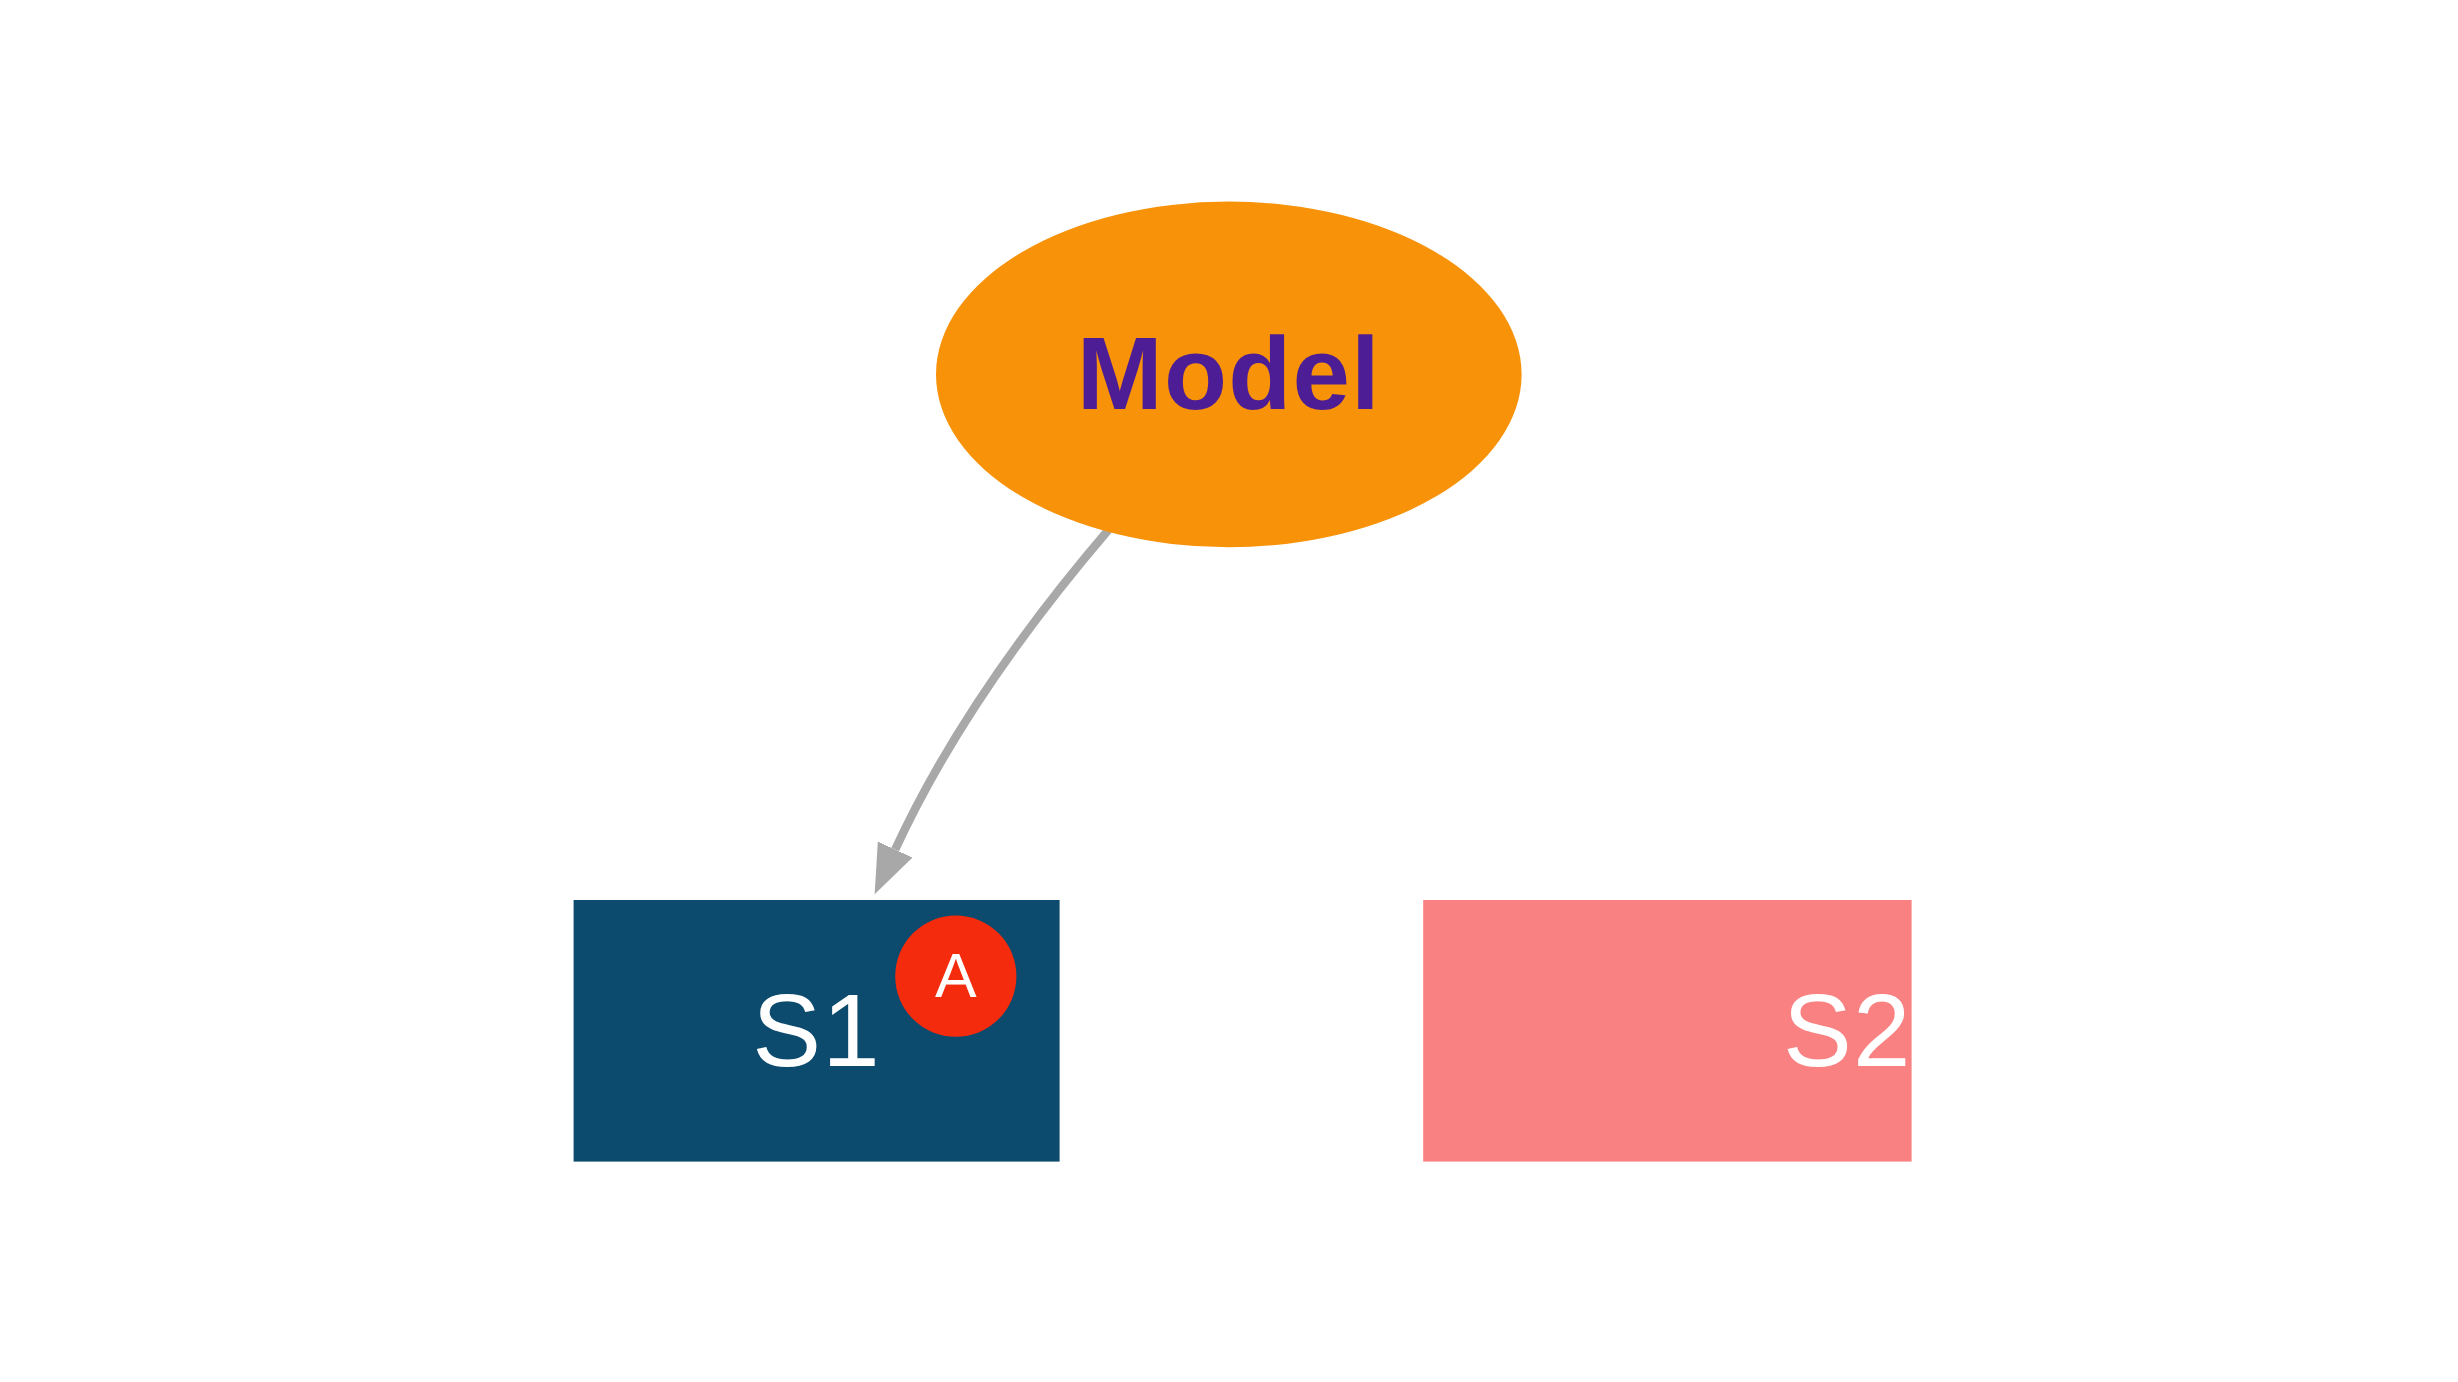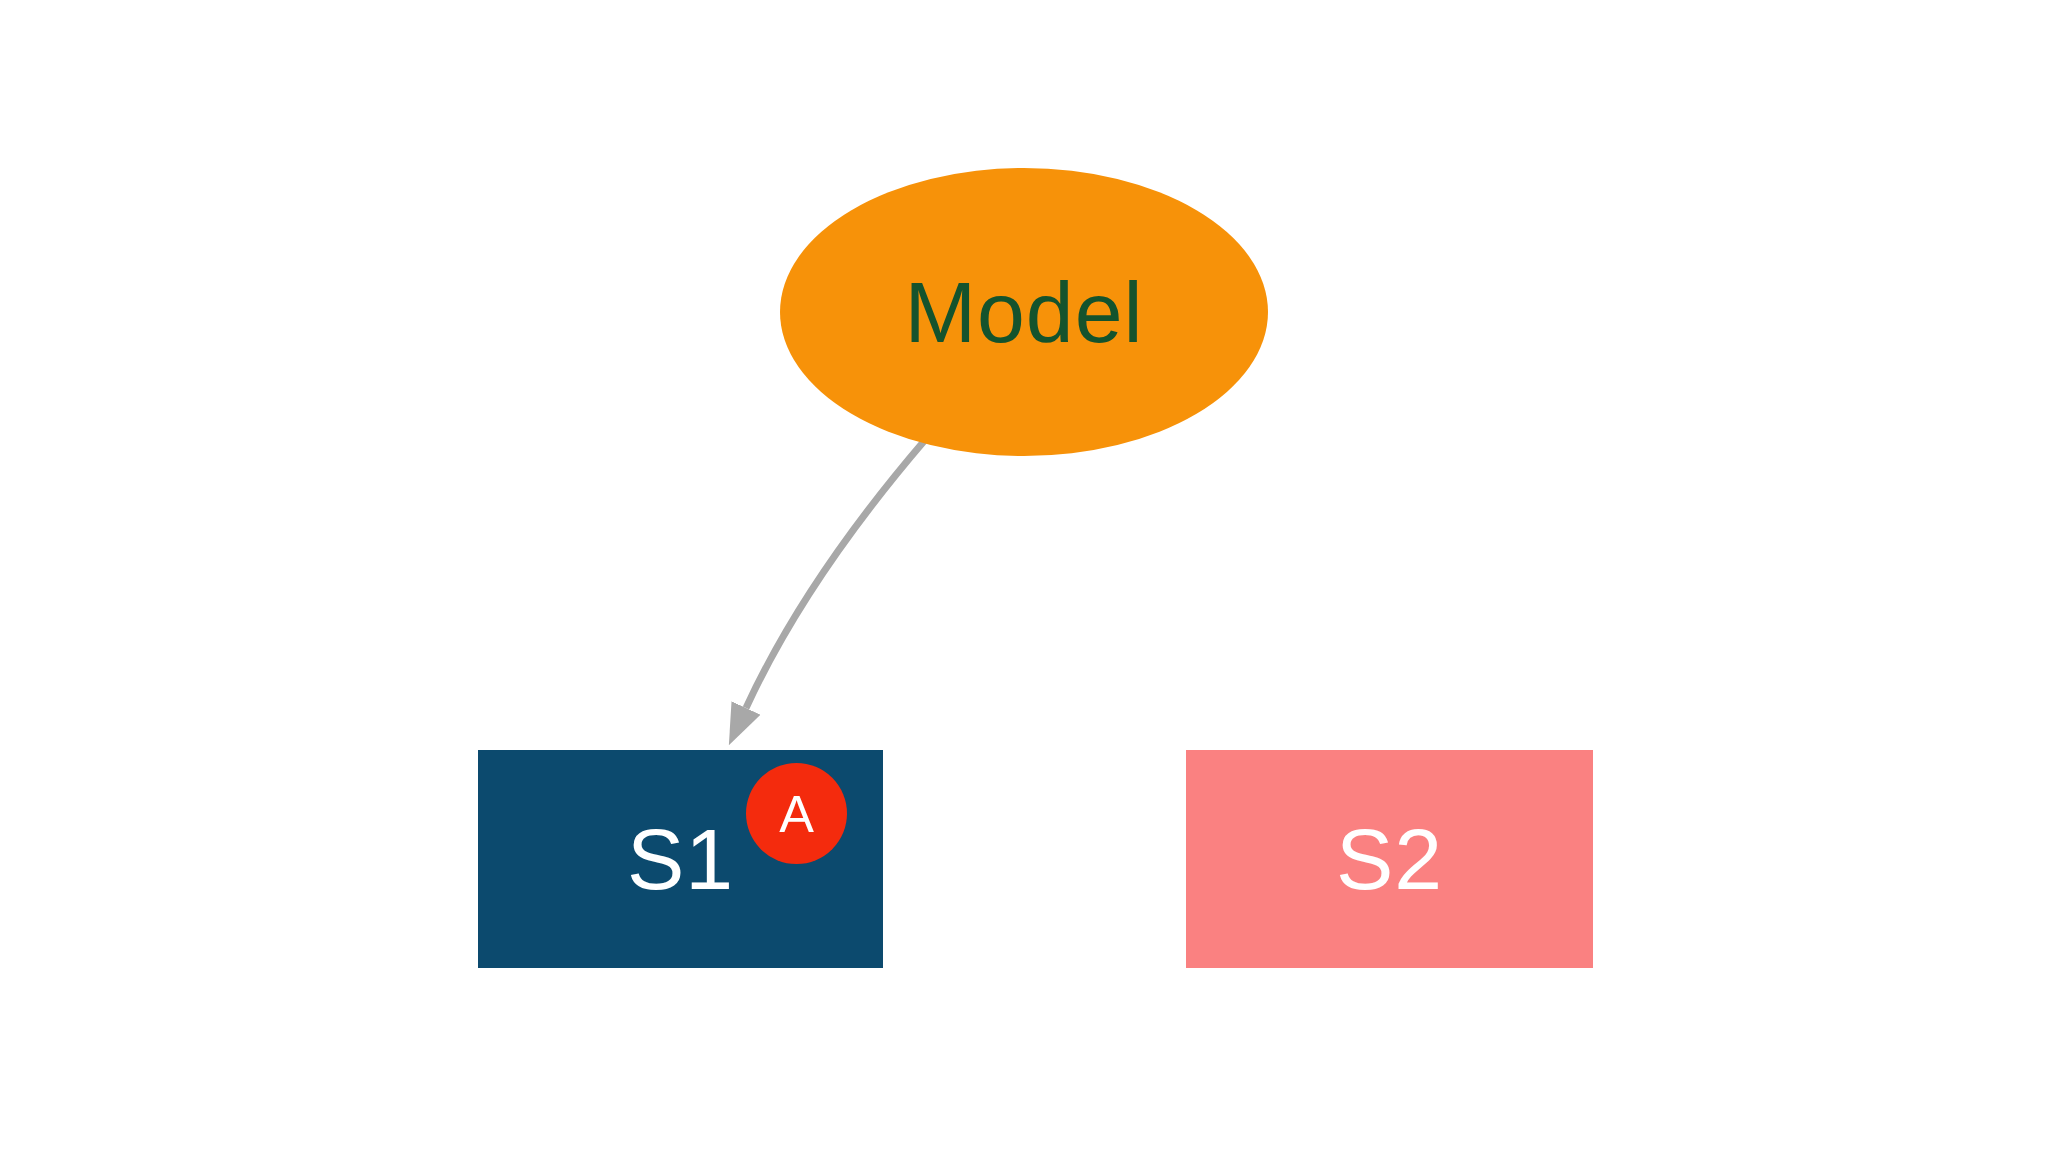--- a/index.html
+++ b/index.html
@@ -85,27 +85,27 @@
   <svg class="edge-svg" width="2048" height="1152" viewBox="0 0 2048 1152">
     <defs>
       <marker id="arrowhead" viewBox="0 0 10 10" refX="0" refY="5" markerWidth="6.5" markerHeight="6.5" orient="auto">
         <path d="M 0 1.5 L 9 5 L 0 8.5 Z" fill="#A8A8A8"></path>
       </marker>
     </defs>
     <path d="M 925 440 Q 805 580 746 708" fill="none" stroke-width="7" stroke-linecap="butt" marker-end="url(#arrowhead)" stroke="#A8A8A8"></path>
   </svg>
 
   <div class="node ellipse-model" style="background-color: rgb(247, 146, 9);">
-    <span class="node-label" style="color: #14532d;">Model</span>
+    <span class="node-label" style="color: #4c1d95; font-weight: bold;">Model</span>
   </div>
 
   <div class="node rect-s1" style="background-color: #0c4a6e;">
     <span class="node-label" style="color: rgb(255, 255, 255);">S1</span>
     <div class="badge" style="background-color: rgb(244, 43, 13);">
       <span class="badge-label" style="color: rgb(255, 255, 255);">A</span>
     </div>
   </div>
 
-  <div class="node rect-s2" style="background-color: rgb(250, 129, 129);">
+  <div class="node rect-s2" style="background-color: rgb(250, 129, 129); justify-content: flex-end;">
     <span class="node-label" style="color: rgb(255, 255, 255);">S2</span>
   </div>
 
 </div>
 
 </body></html>

